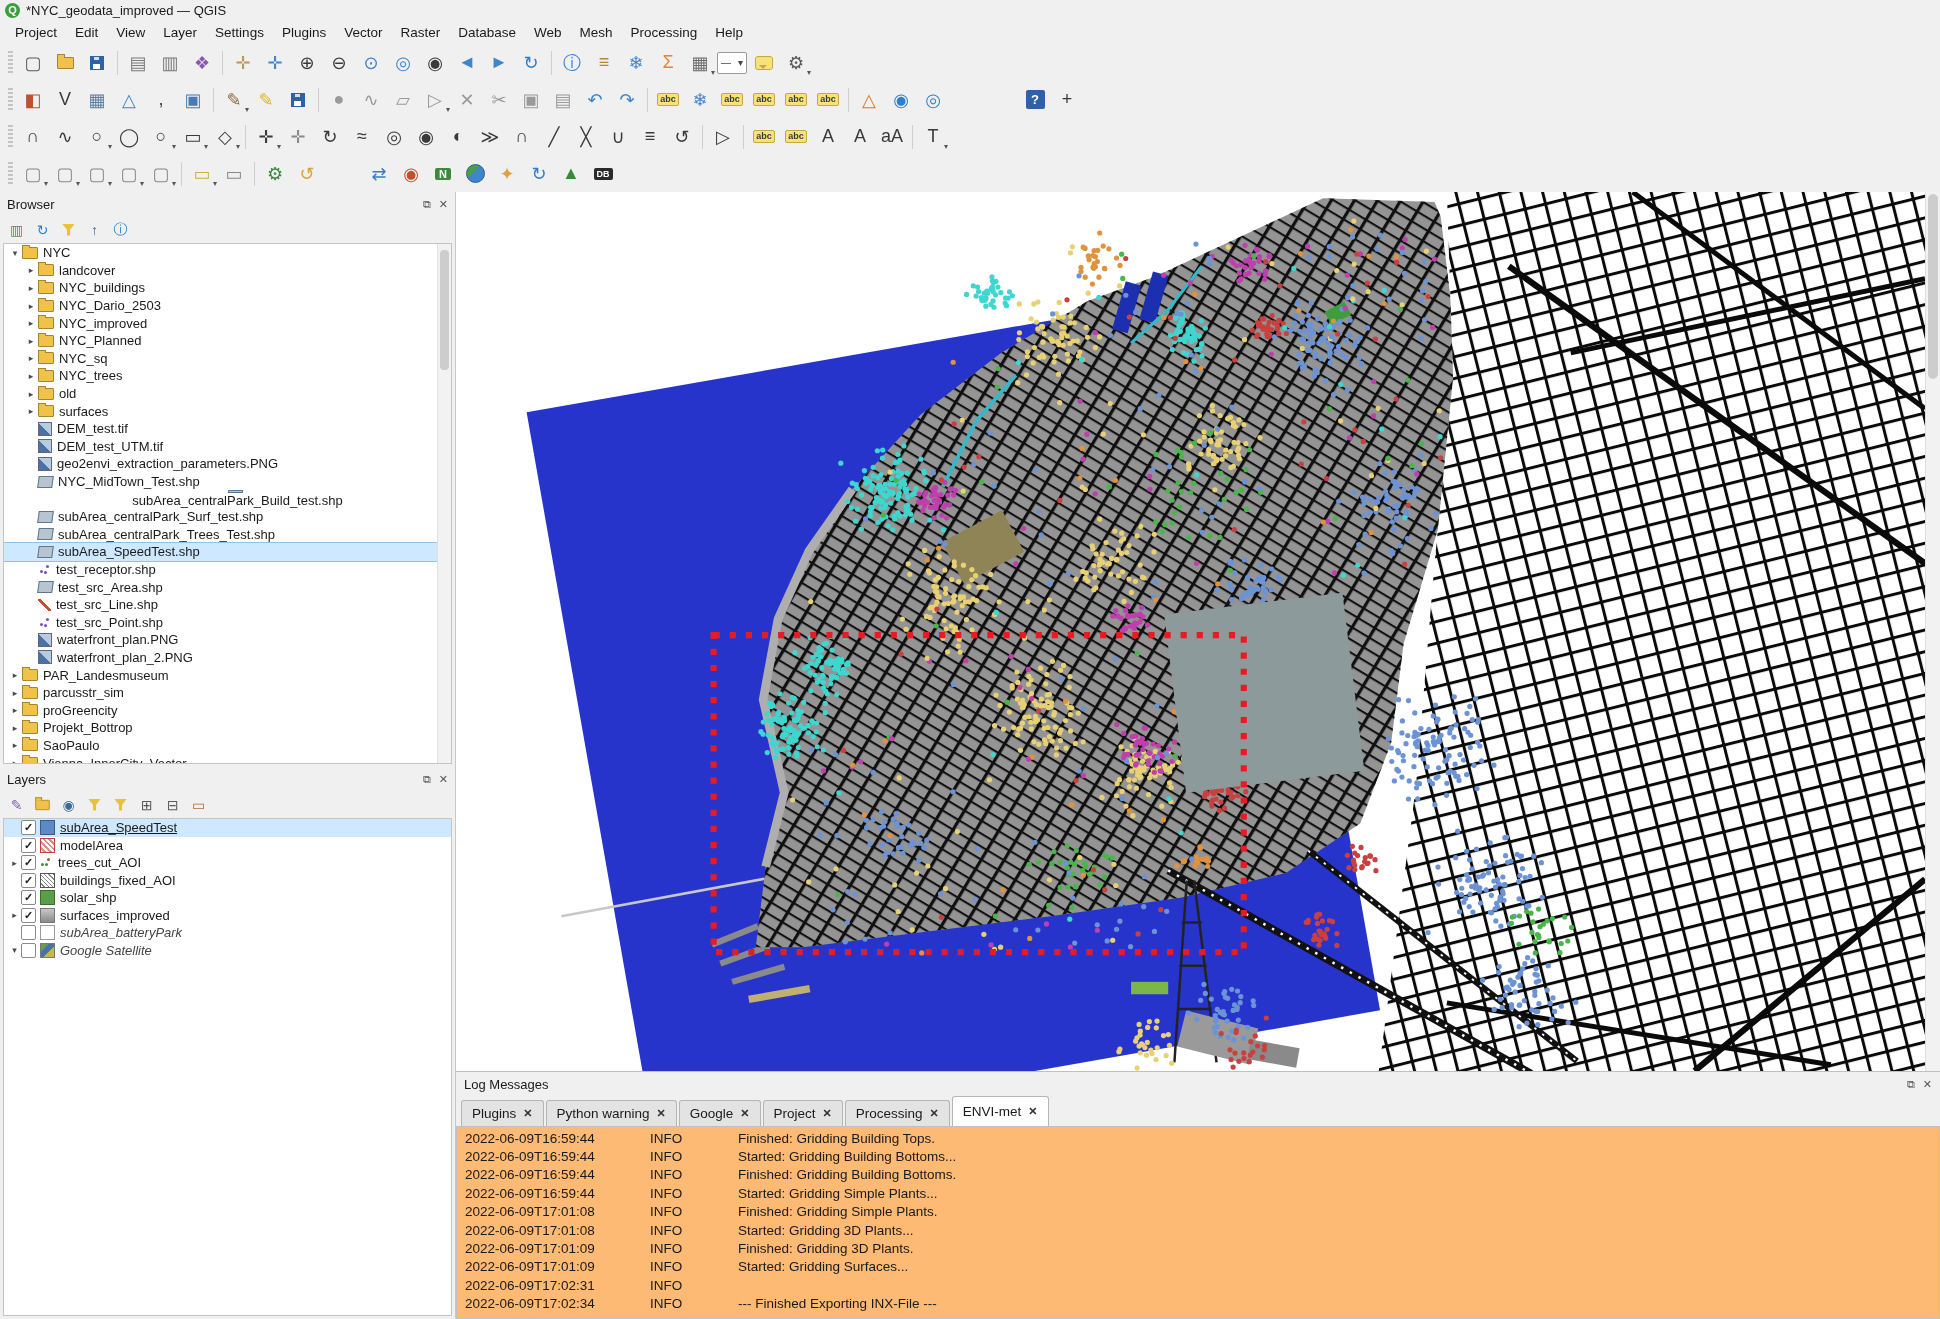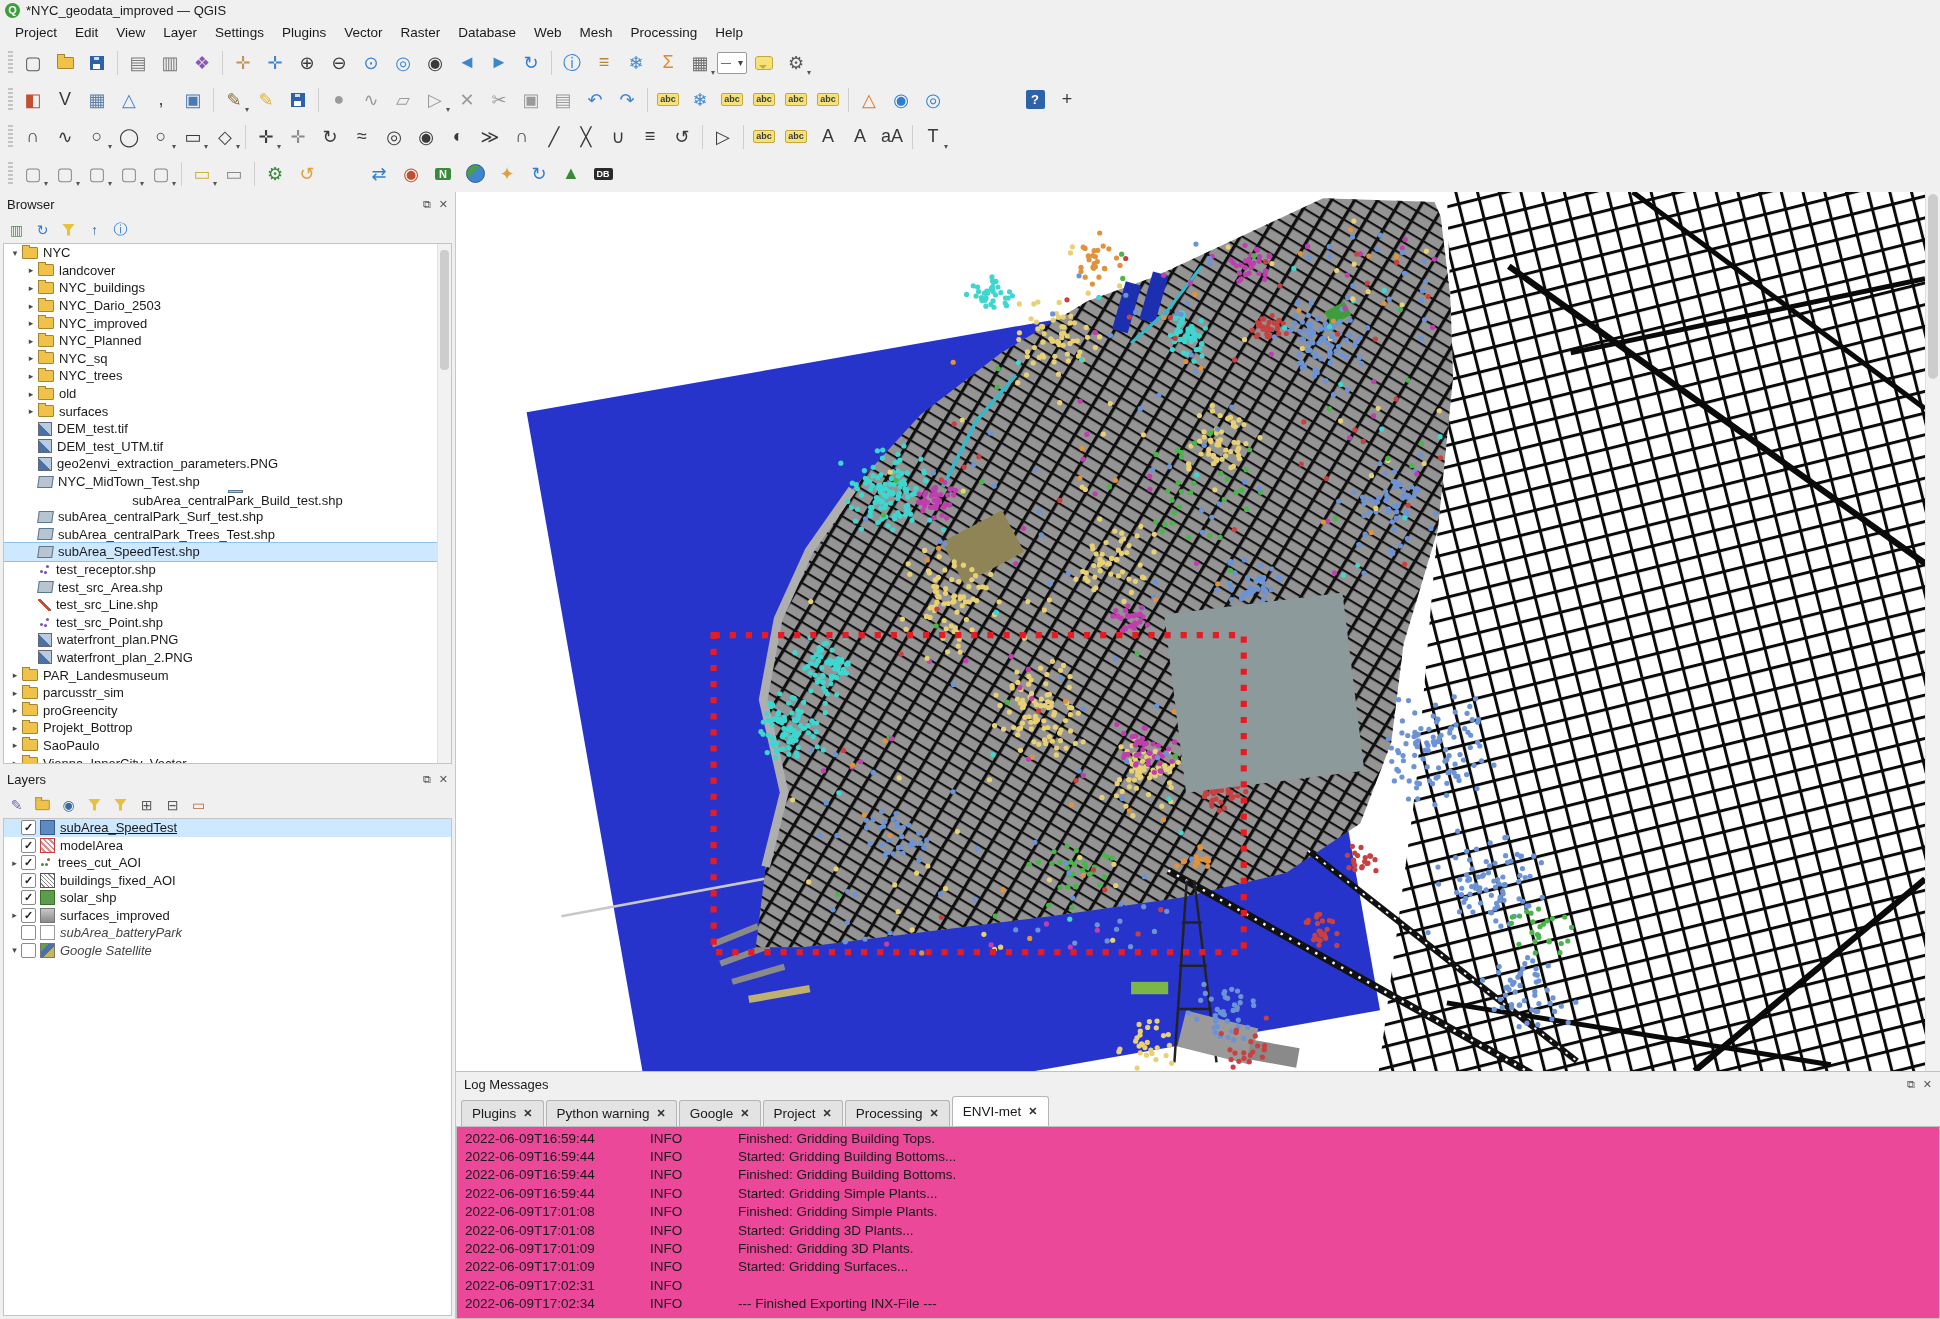--- a/index.html
+++ b/index.html
@@ -85,21 +85,21 @@
   .map-vscroll{width:14px;background:#f2f2f2;border-left:1px solid #ddd;position:relative;}
   .map-vscroll .thumb{position:absolute;top:2px;left:2px;right:2px;height:185px;background:#cdcdcd;border-radius:5px;}
 
   
   .log-panel{flex:1;display:flex;flex-direction:column;background:#f0f0f0;border-top:1px solid #c0c0c0;min-height:0;}
   .log-title{height:24px;display:flex;align-items:center;font-size:13px;padding:0 8px;}
   .log-tabs{height:30px;display:flex;align-items:flex-end;gap:2px;padding-left:5px;}
   .tab{height:25px;display:flex;align-items:center;gap:7px;padding:0 10px;font-size:13.5px;background:#e3e3e3;border:1px solid #b5b5b5;border-bottom:none;border-radius:3px 3px 0 0;}
   .tab.active{background:#fff;height:29px;}
   .tab .x{font-size:11px;font-weight:bold;color:#333;}
-  .log-body{flex:1;background:#ec4899;border:1px solid #c0c0c0;margin:0 0 0 0;font-size:13.5px;overflow:hidden;padding-top:2px;}
+  .log-body{flex:1;background:#fdba74;border:1px solid #c0c0c0;margin:0 0 0 0;font-size:13.5px;overflow:hidden;padding-top:2px;}
   .log-line{display:flex;height:18.4px;align-items:center;}
   .log-ts{width:185px;padding-left:8px;}
   .log-level{width:88px;}
   .log-msg{flex:1;}
 </style>
 </head>
 <body>
 
 <div id="app">
 

